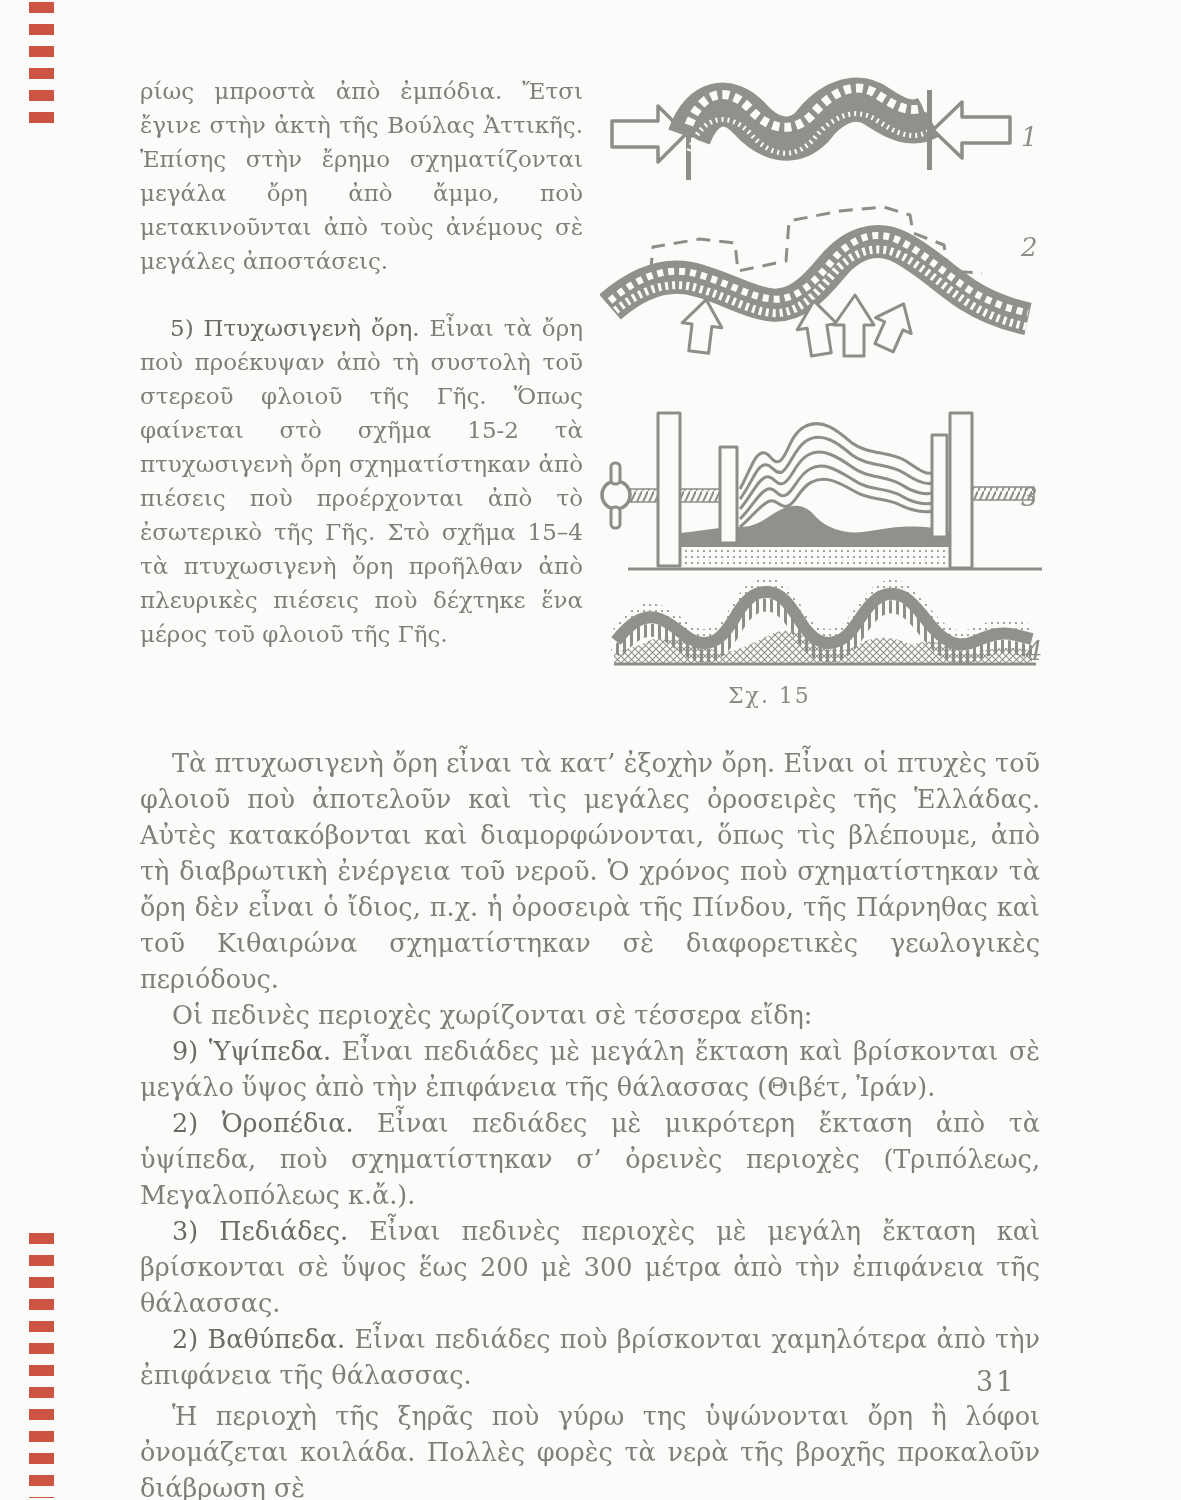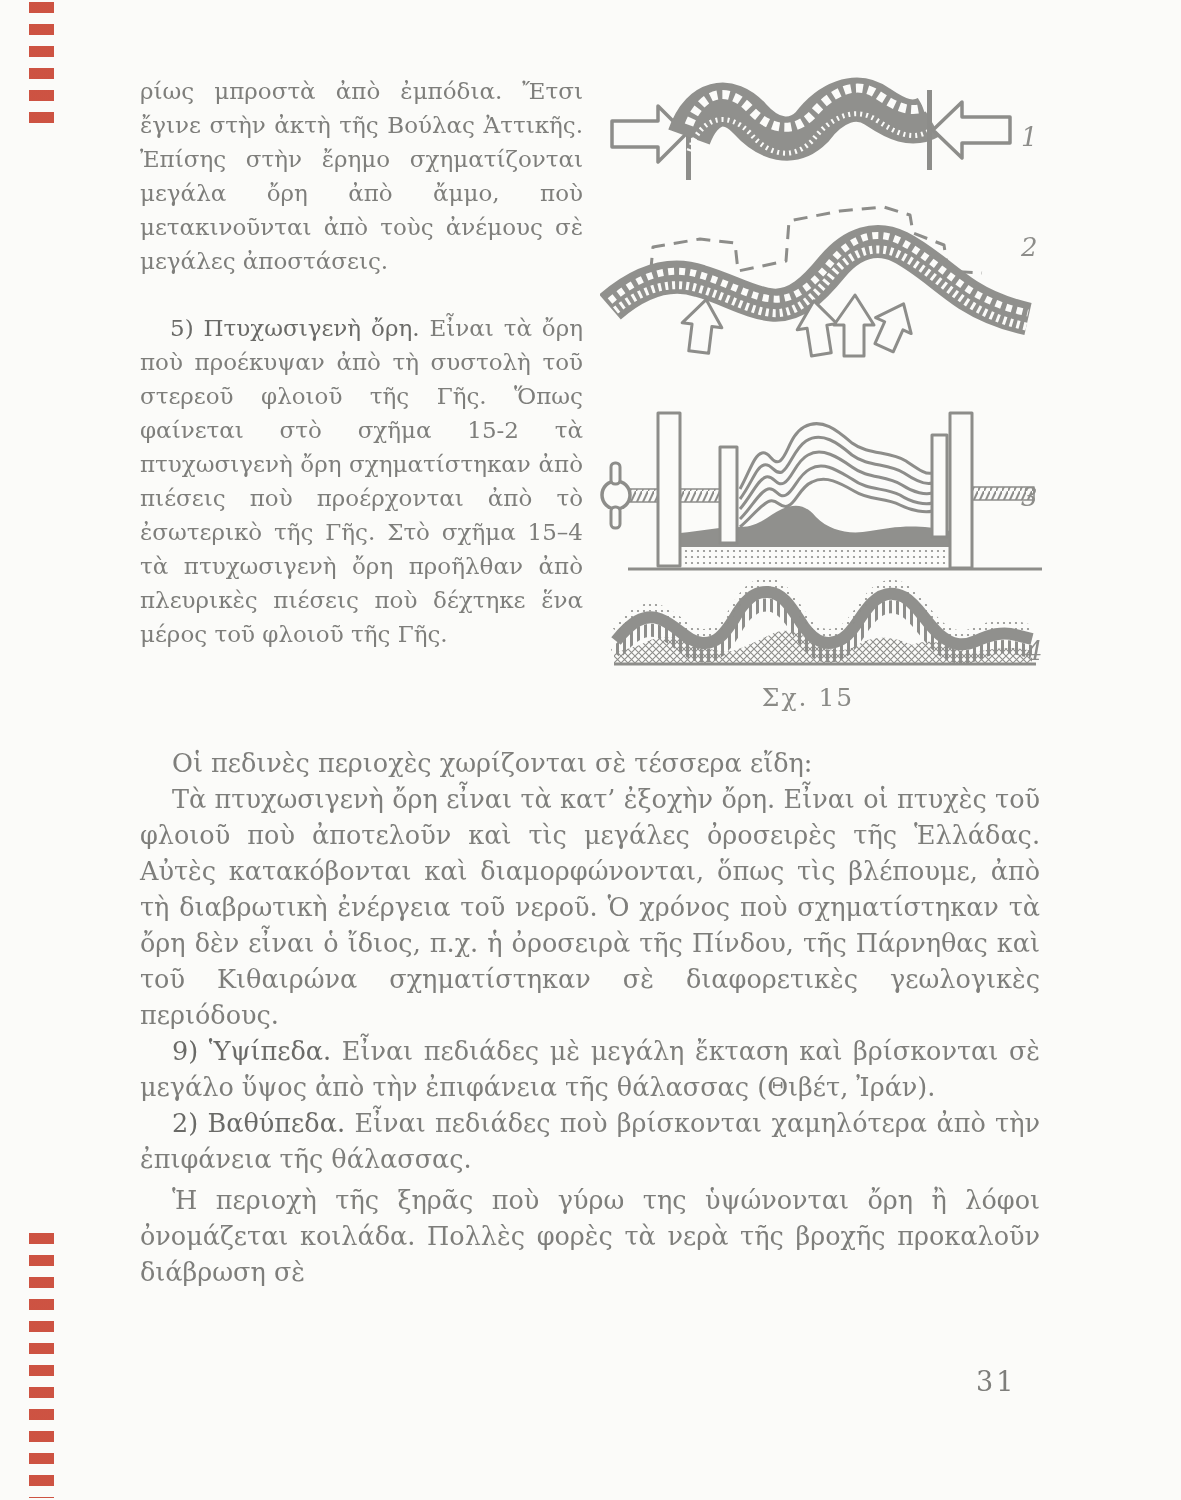--- a/index.html
+++ b/index.html
@@ -36,21 +36,21 @@
   .bodycol p{margin:0;text-indent:32px;}
   .bodycol p.last{margin-top:5px;}
 
   .figure{position:absolute;left:600px;top:75px;}
   .flabel{
     font-family:"DejaVu Serif","Liberation Serif",serif;
     font-style:italic;font-size:26px;fill:#8d8d8a;
   }
   .caption{
     position:absolute;left:728px;top:683px;width:160px;
-    font-size:25px;text-align:center;color:#8a8a86;letter-spacing:2px;
+    font-size:22px;color:#8a8a86;letter-spacing:2px;
   }
   .pagenum{
     position:absolute;left:976px;top:1366px;
     font-size:27px;color:#7e7e7b;letter-spacing:3px;
   }
 </style>
 </head>
 <body>
 
 <div class="page">
@@ -129,22 +129,24 @@
       <path d="M16,566 C30,548 44,538 60,544 C78,551 86,566 102,568 C116,569 124,560 134,544 C144,526 154,516 168,517 C184,518 192,534 204,552 C216,568 228,572 242,564 C254,557 260,540 272,528 C282,518 292,516 304,522 C318,530 326,548 340,560 C352,570 362,572 376,566 C390,560 402,556 416,560 L432,564" fill="none" stroke="#90908d" stroke-width="12"></path>
       <path d="M16,556 C30,538 44,528 60,534 C78,541 86,556 102,558 C116,559 124,550 134,534 C144,516 154,506 168,507 C184,508 192,524 204,542 C216,558 228,562 242,554 C254,547 260,530 272,518 C282,508 292,506 304,512 C318,520 326,538 340,550 C352,560 362,562 376,556 C390,550 402,546 416,550 L432,554" fill="none" stroke="url(#dots)" stroke-width="8"></path>
       <path d="M14,589 L436,589" stroke="#8d8d8a" stroke-width="3"></path>
       <text class="flabel" x="426" y="585">4</text>
     </g>
   </svg>
 
   <div class="caption">Σχ. 15</div>
 
   <div class="bodycol">
+    <p>Τὰ πτυχωσιγενὴ ὄρη εἶναι τὰ κατ’ ἐξοχὴν ὄρη. Εἶναι οἱ πτυχὲς τοῦ φλοιοῦ ποὺ ἀποτελοῦν καὶ τὶς μεγάλες ὀροσειρὲς τῆς Ἑλλάδας. Αὐτὲς κατακόβονται καὶ διαμορφώνονται, ὅπως τὶς βλέπουμε, ἀπὸ τὴ διαβρωτικὴ ἐνέργεια τοῦ νεροῦ. Ὁ χρόνος ποὺ σχηματίστηκαν τὰ ὄρη δὲν εἶναι ὁ ἴδιος, π.χ. ἡ ὀροσειρὰ τῆς Πίνδου, τῆς Πάρνηθας καὶ τοῦ Κιθαιρώνα σχηματίστηκαν σὲ διαφορετικὲς γεωλογικὲς περιόδους.</p>
     <p>Οἱ πεδινὲς περιοχὲς χωρίζονται σὲ τέσσερα εἴδη:</p>
-    <p>Τὰ πτυχωσιγενὴ ὄρη εἶναι τὰ κατ’ ἐξοχὴν ὄρη. Εἶναι οἱ πτυχὲς τοῦ φλοιοῦ ποὺ ἀποτελοῦν καὶ τὶς μεγάλες ὀροσειρὲς τῆς Ἑλλάδας. Αὐτὲς κατακόβονται καὶ διαμορφώνονται, ὅπως τὶς βλέπουμε, ἀπὸ τὴ διαβρωτικὴ ἐνέργεια τοῦ νεροῦ. Ὁ χρόνος ποὺ σχηματίστηκαν τὰ ὄρη δὲν εἶναι ὁ ἴδιος, π.χ. ἡ ὀροσειρὰ τῆς Πίνδου, τῆς Πάρνηθας καὶ τοῦ Κιθαιρώνα σχηματίστηκαν σὲ διαφορετικὲς γεωλογικὲς περιόδους.</p>
     <p><b class="lead">9) Ὑψίπεδα.</b><span> Εἶναι πεδιάδες μὲ μεγάλη ἔκταση καὶ βρίσκονται σὲ μεγάλο ὕψος ἀπὸ τὴν ἐπιφάνεια τῆς θάλασσας (Θιβέτ, Ἰράν).</span></p>
+    <p><b class="lead">2) Ὀροπέδια.</b><span> Εἶναι πεδιάδες μὲ μικρότερη ἔκταση ἀπὸ τὰ ὑψίπεδα, ποὺ σχηματίστηκαν σ’ ὀρεινὲς περιοχὲς (Τριπόλεως, Μεγαλοπόλεως κ.ἄ.).</span></p>
+    <p><b class="lead">3) Πεδιάδες.</b><span> Εἶναι πεδινὲς περιοχὲς μὲ μεγάλη ἔκταση καὶ βρίσκονται σὲ ὕψος ἕως 200 μὲ 300 μέτρα ἀπὸ τὴν ἐπιφάνεια τῆς θάλασσας.</span></p>
     <p><b class="lead">2) Βαθύπεδα.</b><span> Εἶναι πεδιάδες ποὺ βρίσκονται χαμηλότερα ἀπὸ τὴν ἐπιφάνεια τῆς θάλασσας.</span></p>
     <p class="last">Ἡ περιοχὴ τῆς ξηρᾶς ποὺ γύρω της ὑψώνονται ὄρη ἢ λόφοι ὀνομάζεται κοιλάδα. Πολλὲς φορὲς τὰ νερὰ τῆς βροχῆς προκαλοῦν διάβρωση σὲ</p>
   </div>
 
   <div class="pagenum">31</div>
 
 </div>
 
 </body></html>

